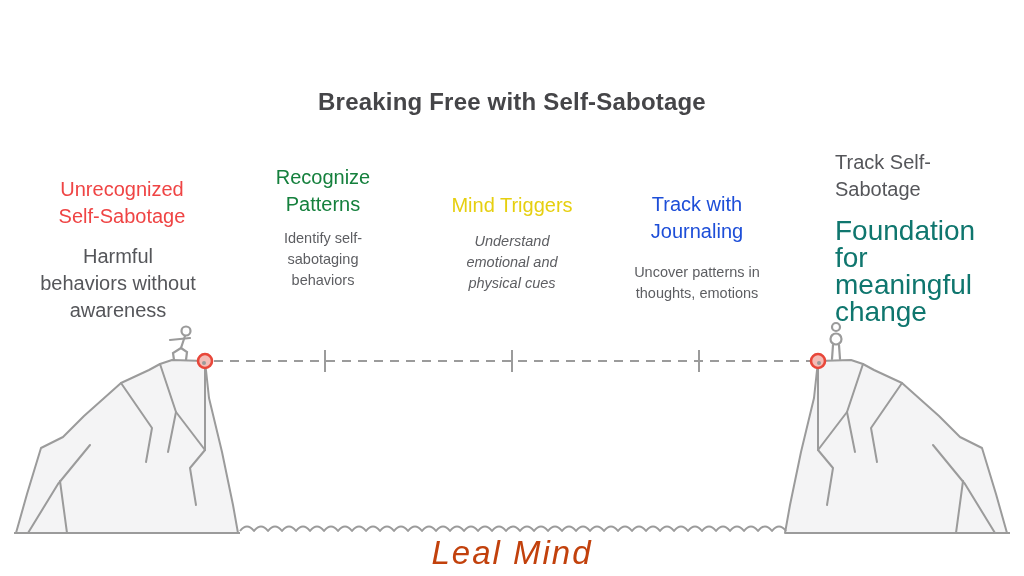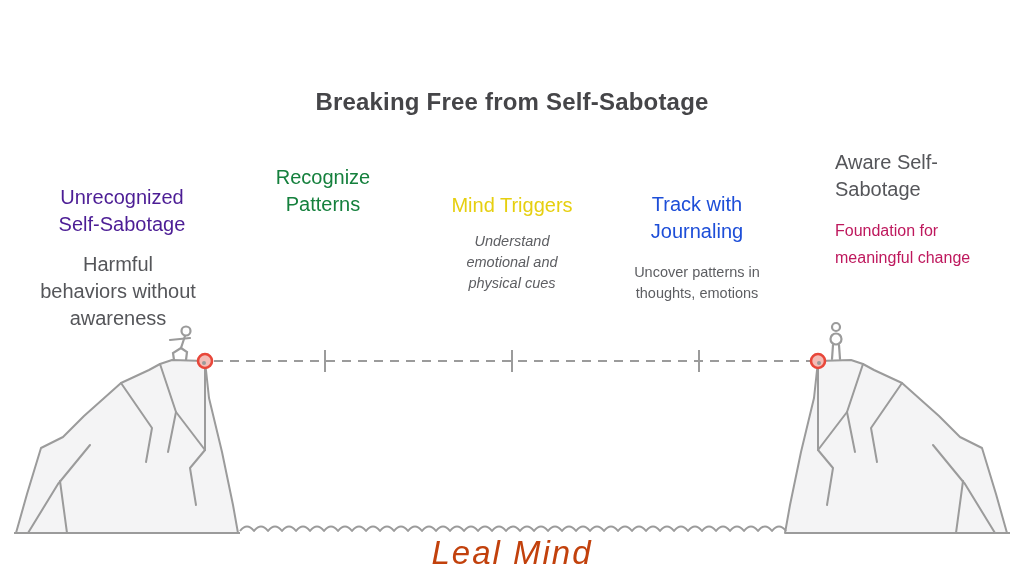--- a/index.html
+++ b/index.html
@@ -19,80 +19,81 @@
     color: #454548;
     letter-spacing: 0.2px;
   }
 
   .stage { position: absolute; text-align: center; }
   .stage-heading { font-size: 20px; line-height: 27px; }
   .stage-body { font-size: 14.5px; line-height: 21px; color: #5d5e62; }
 
   
   .stage-unrecognized { left: 0px; top: 176px; width: 196px; }
-  .stage-unrecognized .stage-heading { color: #4c1d95; width: 146px; margin: 8px auto 13px 49px; }
+  .stage-unrecognized .stage-heading { color: #ef4444; width: 146px; margin: 0 auto 13px 49px; }
   .stage-unrecognized .stage-body { font-size: 20px; line-height: 27px; color: #55565a; padding-left: 40px; }
 
   .stage-recognize { left: 257px; top: 164px; width: 132px; }
   .stage-recognize .stage-heading { color: #15803d; margin-bottom: 10px; }
   .stage-recognize .stage-body { width: 104px; margin: 0 auto; }
 
   .stage-spot { left: 438px; top: 192px; width: 148px; }
   .stage-spot .stage-heading { color: #e6cf10; margin-bottom: 12px; }
   .stage-spot .stage-body { width: 112px; margin: 0 auto; font-style: italic; }
 
   .stage-track { left: 618px; top: 191px; width: 158px; }
   .stage-track .stage-heading { color: #1d4ed8; margin-bottom: 9px; }
   .stage-track .stage-body { width: 158px; margin: 17px auto; }
 
   
   .stage-aware { left: 835px; top: 149px; width: 160px; text-align: left; }
   .stage-aware .stage-heading { color: #55565a; margin-bottom: 14px; }
-  .stage-aware .stage-body { font-size: 16px; line-height: 27px; color: #be185d; }
+  .stage-aware .stage-body { font-size: 28px; line-height: 27px; color: #0f766e; }
 
   .scene-svg { position: absolute; top: 0; left: 0; }
 
   .watermark {
     position: absolute; top: 534px; left: 0; right: 0;
     text-align: center;
     font-family: Liberation Sans, sans-serif;
     font-style: italic;
     font-size: 33px;
     color: #c2410c;
     letter-spacing: 2px;
   }
 </style>
 </head>
 <body>
 
 <div class="canvas">
 
-  <div class="page-title">Breaking Free from Self-Sabotage</div>
+  <div class="page-title">Breaking Free with Self-Sabotage</div>
 
   <div class="stage stage-unrecognized">
     <div class="stage-heading">Unrecognized Self-Sabotage</div>
     <div class="stage-body">Harmful behaviors without awareness</div>
   </div>
 
   <div class="stage stage-recognize">
     <div class="stage-heading">Recognize Patterns</div>
+    <div class="stage-body">Identify self-sabotaging behaviors</div>
   </div>
 
   <div class="stage stage-spot">
     <div class="stage-heading">Mind Triggers</div>
     <div class="stage-body">Understand emotional and physical cues</div>
   </div>
 
   <div class="stage stage-track">
     <div class="stage-heading">Track with Journaling</div>
     <div class="stage-body">Uncover patterns in thoughts, emotions</div>
   </div>
 
   <div class="stage stage-aware">
-    <div class="stage-heading">Aware Self-Sabotage</div>
+    <div class="stage-heading">Track Self-Sabotage</div>
     <div class="stage-body">Foundation for meaningful change</div>
   </div>
 
   <svg class="scene-svg" width="1024" height="576" viewBox="0 0 1024 576">
 
     <g stroke="#9b9b9b" stroke-width="2" stroke-linejoin="round" stroke-linecap="round">
       <path fill="#f4f4f5" d="M16 533 L27 494 L41 448 L63 437 L84 416 L121 383 L149 370 L160 364 L172 360 L205 361 L209 398 L222 452 L233 505 L238 533 Z"></path>
       <path fill="none" d="M205 361 L205 450 L190 468 L196 505"></path>
       <path fill="none" d="M160 364 L176 412 L168 452"></path>
       <path fill="none" d="M121 383 L152 428 L146 462"></path>

